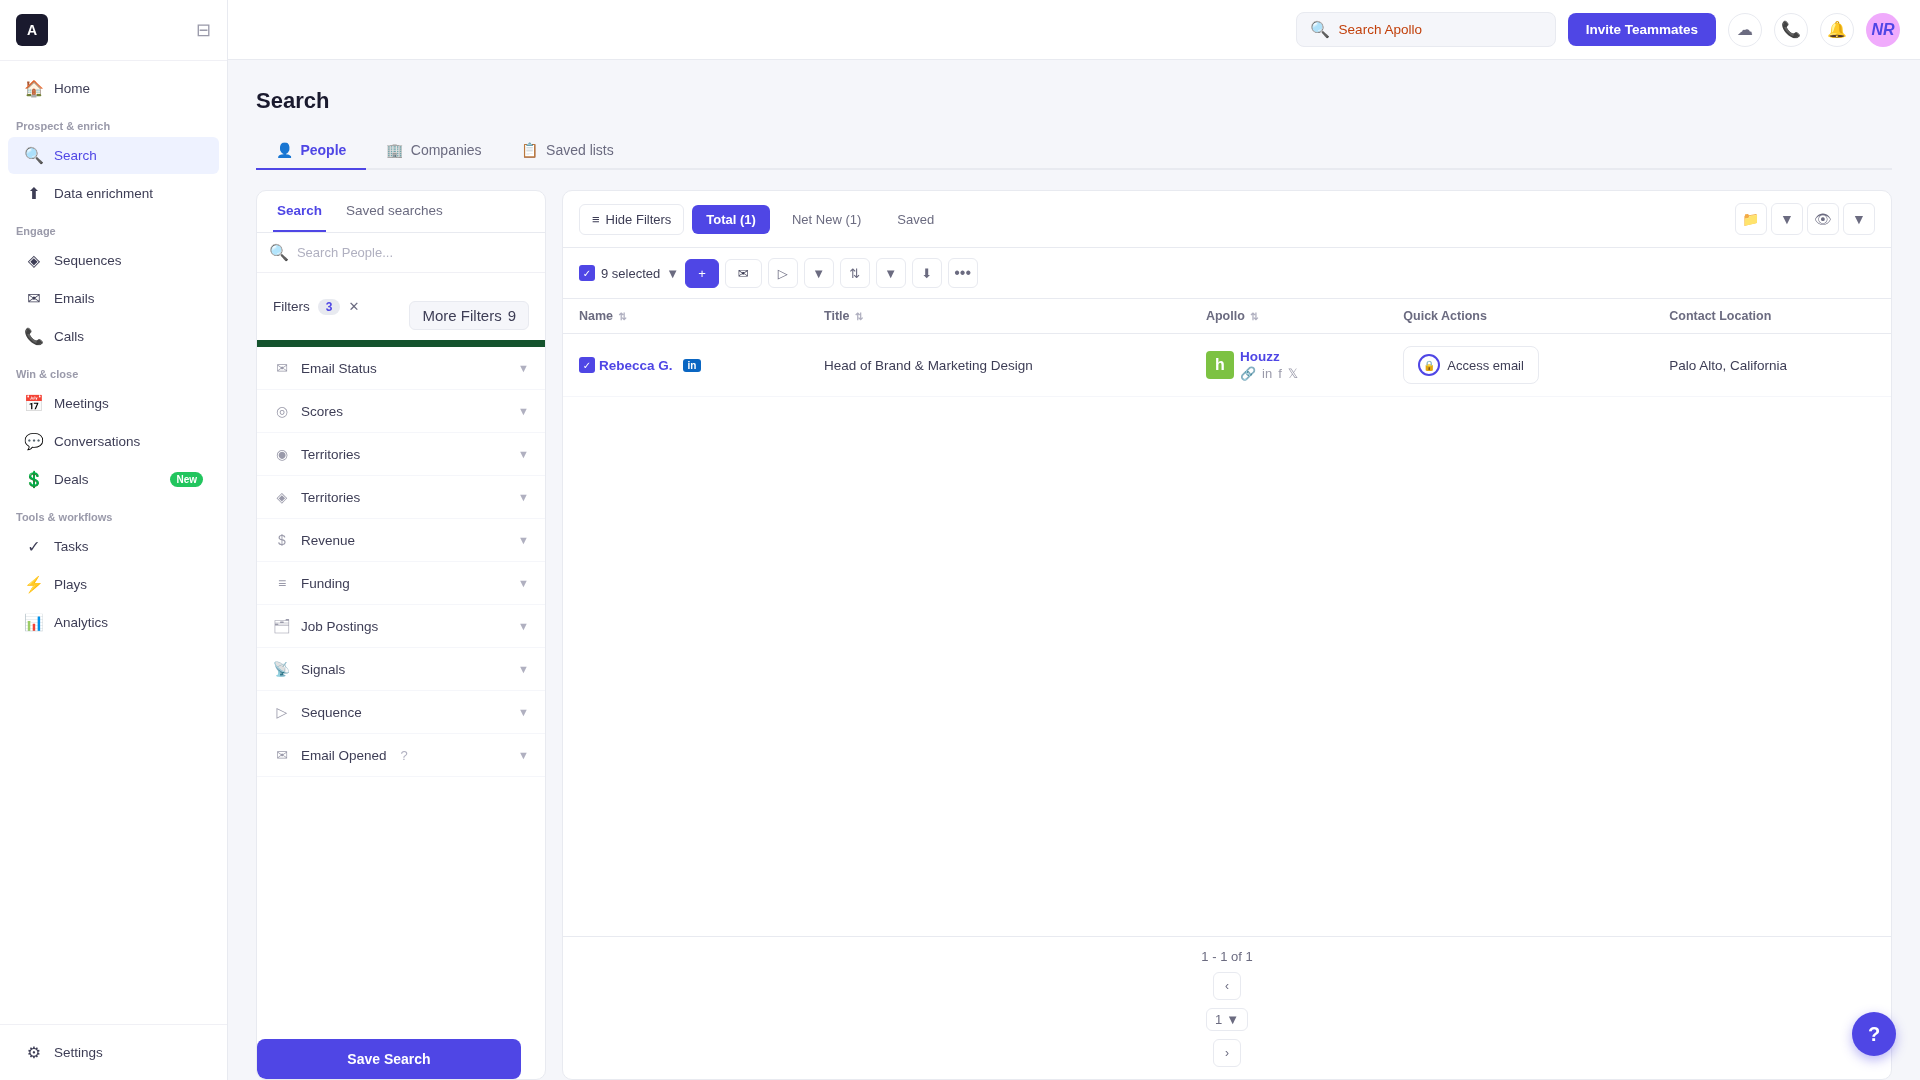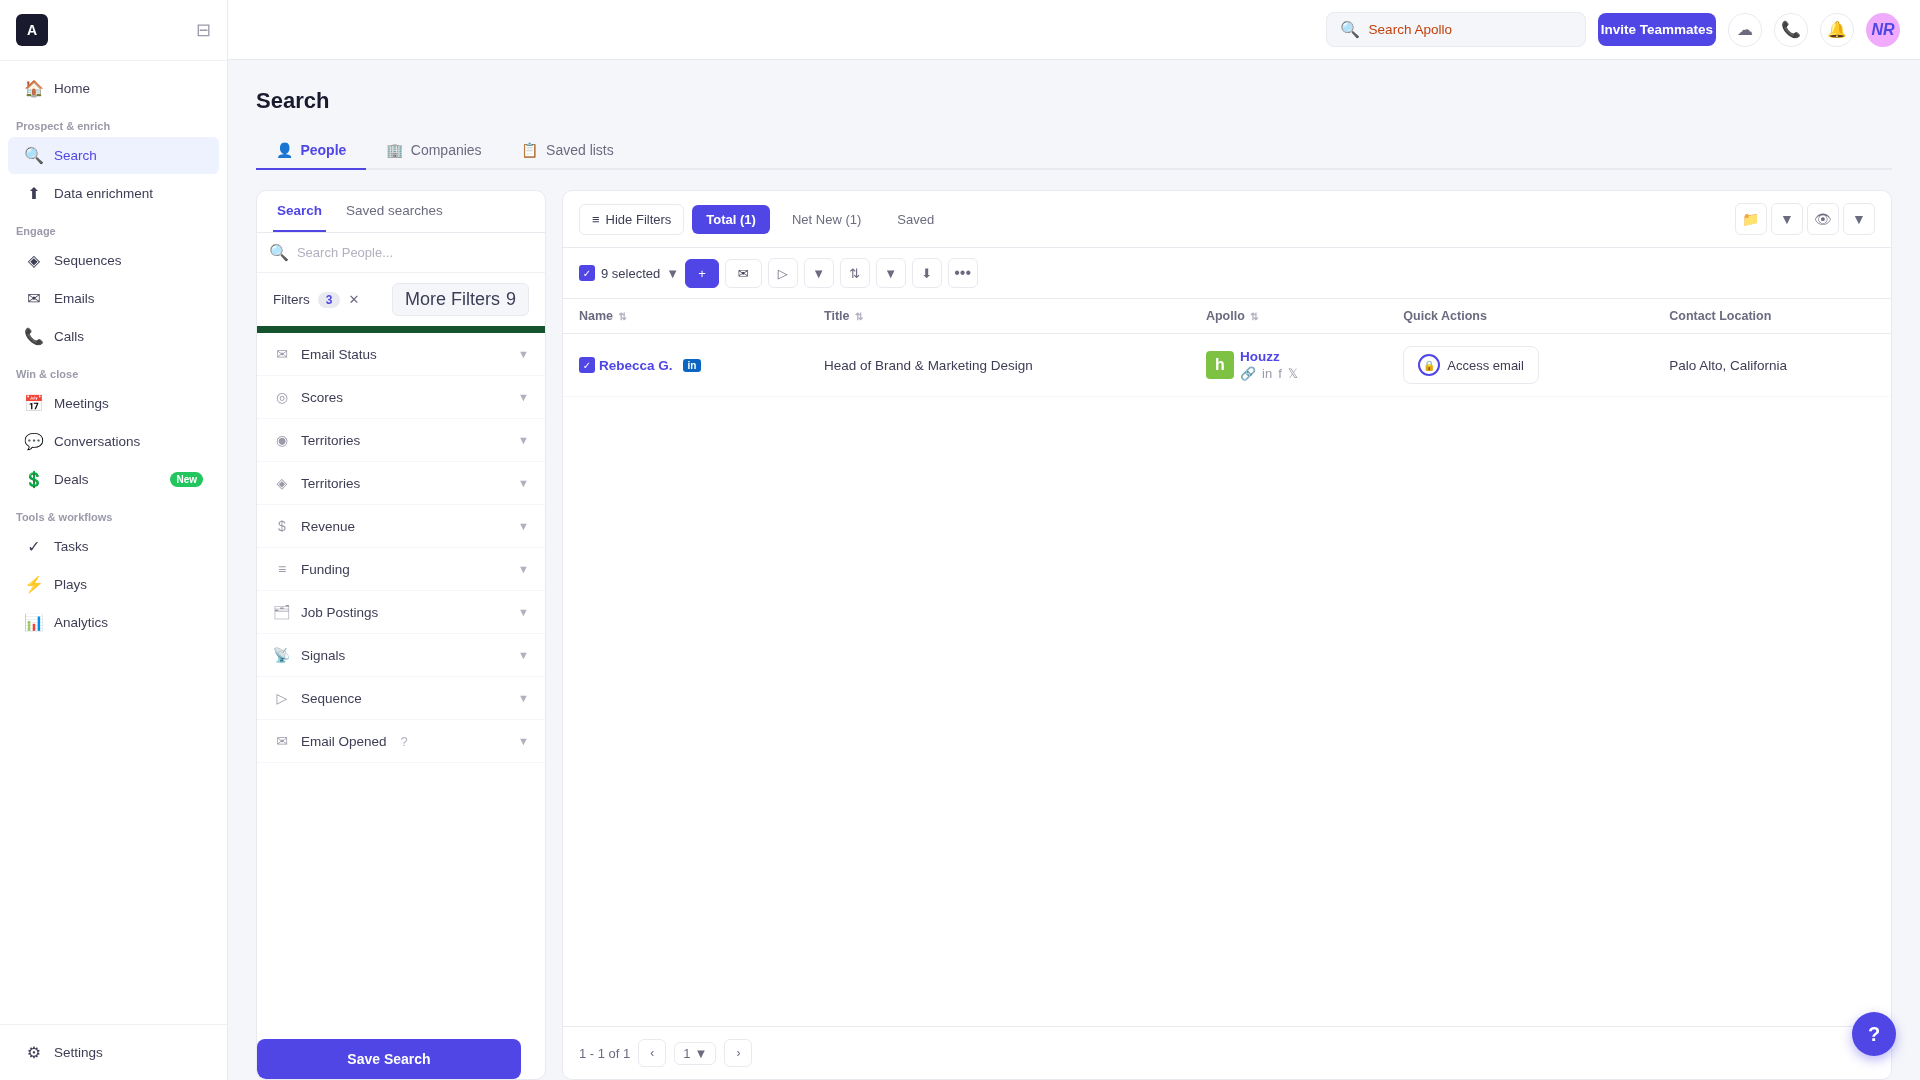--- a/index.html
+++ b/index.html
@@ -108,21 +108,21 @@
       gap: 8px;
       width: 260px;
       cursor: pointer;
     }
     .search-apollo-text { color: #c2410c; font-size: 13.5px; }
     .invite-btn {
       background: #4f46e5;
       color: #fff;
       border: none;
       border-radius: 8px;
-      padding: 9px 3px;
+      padding: 9px 18px;
       font-size: 13.5px;
       font-weight: 600;
       cursor: pointer;
     }
     .topbar-icon {
       width: 34px;
       height: 34px;
       border-radius: 50%;
       border: 1px solid #e8eaf0;
       display: flex;
@@ -245,26 +245,27 @@
       padding: 1px 8px;
       border-radius: 10px;
       font-weight: 600;
     }
     .filters-clear { color: #6b6b80; font-size: 13px; cursor: pointer; }
     .more-filters-btn {
       background: #f5f6fa;
       border: 1px solid #e8eaf0;
       border-radius: 6px;
       padding: 5px 12px;
-      font-size: 18px;
+      font-size: 15px;
       color: #3d3d55;
       cursor: pointer;
       display: flex;
       align-items: center;
       gap: 6px;
+      margin-top: 18px;
     }
     .filter-list { flex: 1; overflow-y: auto; }
     .filter-item {
       display: flex;
       align-items: center;
       justify-content: space-between;
       padding: 13px 16px;
       border-bottom: 1px solid #f5f6fa;
       cursor: pointer;
       font-size: 13.5px;
@@ -486,20 +487,21 @@
 
     
     .pagination {
       display: flex;
       align-items: center;
       gap: 8px;
       padding: 12px 16px;
       border-top: 1px solid #e8eaf0;
       font-size: 13px;
       color: #6b6b80;
+      flex-direction: column;
     }
     .page-nav-btn {
       width: 28px;
       height: 28px;
       border: 1px solid #e8eaf0;
       border-radius: 6px;
       display: flex;
       align-items: center;
       justify-content: center;
       cursor: pointer;

